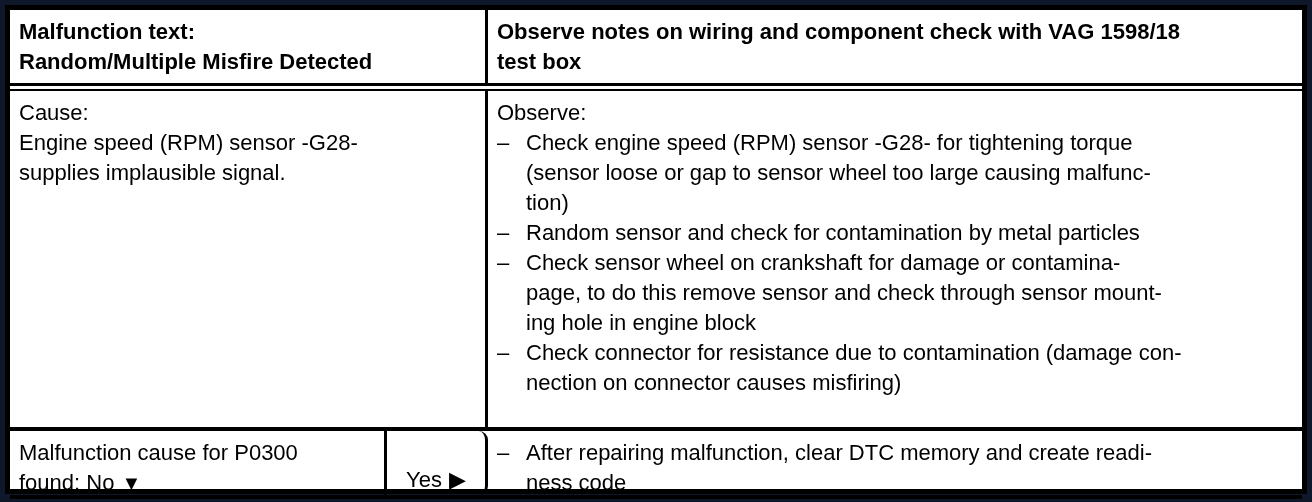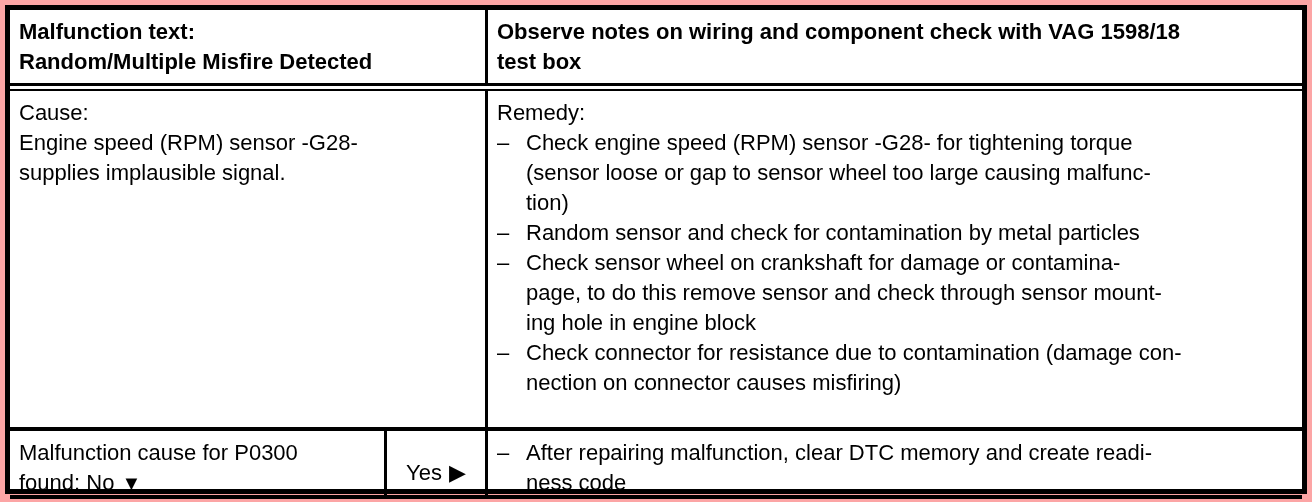--- a/index.html
+++ b/index.html
@@ -1,20 +1,20 @@
 <!DOCTYPE html>
 <html><head>
 <meta charset="utf-8">
 <style>
   html, body { margin: 0; padding: 0; background: #ffffff; }
   .page {
     position: relative;
     width: 1312px;
     height: 502px;
-    background: #fca5a5;
+    background: #0f172a;
     color: #000000;
     font-family: "Liberation Sans", sans-serif;
     overflow: hidden;
   }
   .tbl {
     position: absolute;
     left: 5px;
     top: 5px;
     width: 1302px;
     height: 489px;
@@ -34,23 +34,24 @@
     font-size: 22px;
     line-height: 30px;
     overflow: hidden;
   }
   .col-left { width: 478px; flex: none; border-right: 3px solid #000000; }
   .col-right { flex: 1; }
   .q-cell { width: 377px; flex: none; border-right: 3px solid #000000; }
   .yes-cell {
     width: 101px; flex: none;
     border-right: 3px solid #000000;
-    display: flex; justify-content: center; align-items: center;
+    display: flex; justify-content: center; align-items: flex-end;
     padding-top: 19px; font-size: 22px; line-height: 30px;
     box-sizing: border-box;
+    border-radius: 9px;
   }
   .double-rule {
     height: 8px; flex: none;
     border-top: 3px solid #000000;
     border-bottom: 2px solid #000000;
     box-sizing: border-box;
   }
   .rule { height: 4px; flex: none; background: #000000; }
   .footer-row {
     flex: 1;
@@ -84,21 +85,21 @@
 
     <div class="double-rule"></div>
 
     <div class="row body-row">
       <div class="cell col-left">
         <span class="ml">Cause:
 Engine speed (RPM) sensor -G28-
 supplies implausible signal.</span>
       </div>
       <div class="cell col-right">
-        <div>Remedy:</div>
+        <div>Observe:</div>
         <div class="dash-item">
           <span class="dash">–</span>
           <span class="dash-text">Check engine speed (RPM) sensor -G28- for tightening torque
 (sensor loose or gap to sensor wheel too large causing malfunc-
 tion)</span>
         </div>
         <div class="dash-item">
           <span class="dash">–</span>
           <span class="dash-text">Random sensor and check for contamination by metal particles</span>
         </div>

